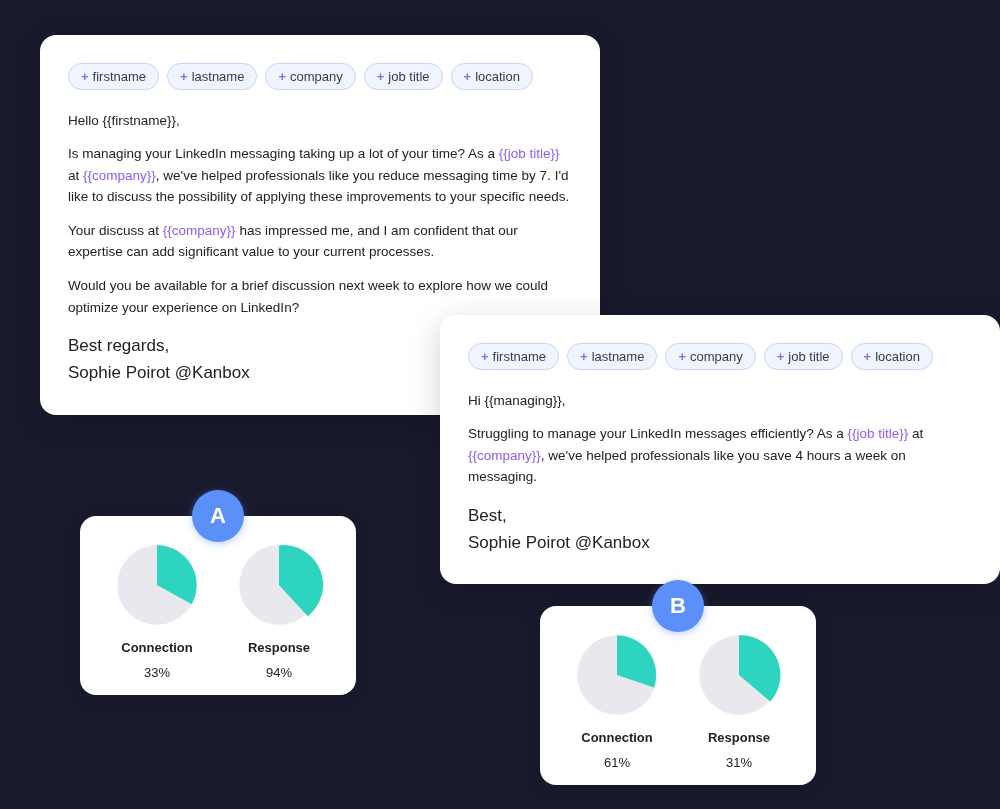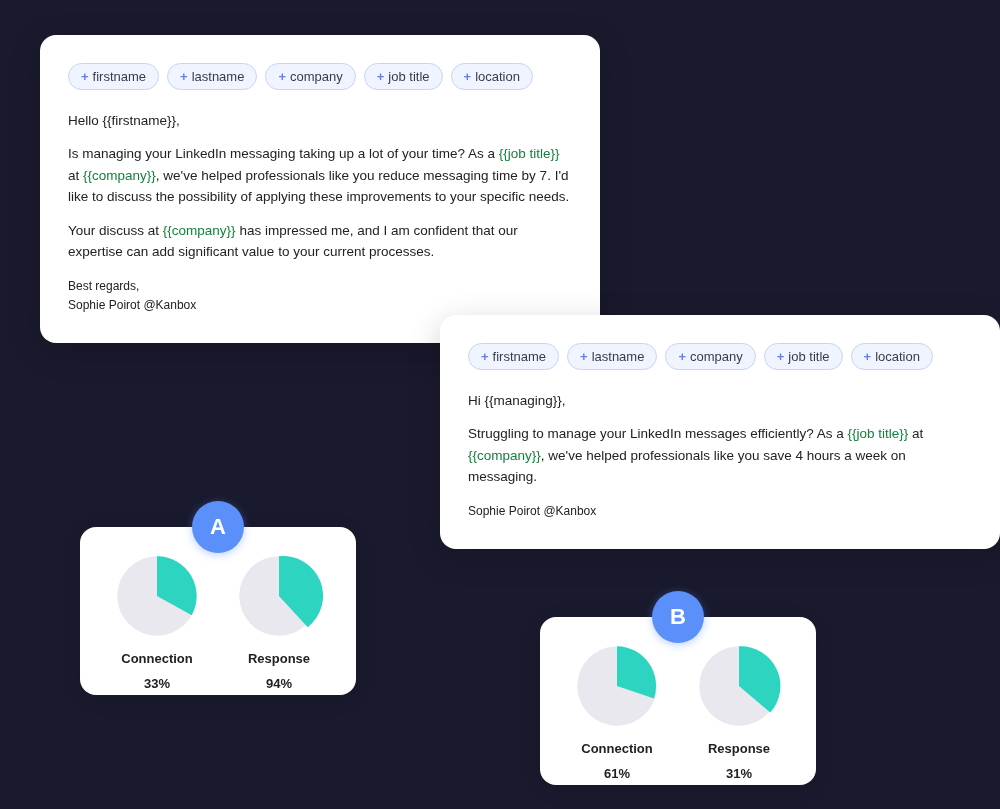--- a/index.html
+++ b/index.html
@@ -79,34 +79,34 @@
 
     .message-body p {
       margin-bottom: 12px;
     }
 
     .message-body p:last-child {
       margin-bottom: 0;
     }
 
     .var-highlight {
-      color: #15803d;
+      color: #8b5cf6;
     }
 
     .signature {
       margin-top: 14px;
-      font-size: 12px;
+      font-size: 17px;
       color: #222;
     }
 
     .stats-card {
       background: #fff;
       border-radius: 16px;
       box-shadow: 0 4px 20px rgba(0,0,0,0.12);
-      padding: 24px 32px 4px;
+      padding: 24px 32px 15px;
       display: flex;
       gap: 32px;
       align-items: flex-end;
     }
 
     .stat-item {
       display: flex;
       flex-direction: column;
       align-items: center;
       gap: 10px;
@@ -115,21 +115,21 @@
     .stat-label {
       font-size: 13px;
       font-weight: 600;
       color: #222;
       text-align: center;
     }
 
     .stat-pct {
       font-size: 13px;
       color: #222;
-      font-weight: 700;
+      font-weight: 400;
     }
 
     
     .pie-wrap {
       width: 90px;
       height: 90px;
     }
 
     .pie-wrap svg {
       width: 90px;
@@ -207,20 +207,21 @@
       </div>
     </div>
     <div class="message-body">
       <p>Hello {{firstname}},</p>
       <p>
         <span>Is managing your LinkedIn messaging taking up a lot of your time? As a </span><span class="var-highlight">{{job title}}</span><span> at </span><span class="var-highlight">{{company}}</span><span>, we've helped professionals like you reduce messaging time by 7. I'd like to discuss the possibility of applying these improvements to your specific needs.</span>
       </p>
       <p>
         <span>Your discuss at </span><span class="var-highlight">{{company}}</span><span> has impressed me, and I am confident that our expertise can add significant value to your current processes.</span>
       </p>
+      <p>Would you be available for a brief discussion next week to explore how we could optimize your experience on LinkedIn?</p>
       <div class="signature">
         <div>Best regards,</div>
         <div>Sophie Poirot @Kanbox</div>
       </div>
     </div>
   </div>
 
   <div class="stats-a-wrapper" style="position:absolute; bottom: 100px; left: 60px; z-index: 3;">
     <div class="stats-wrapper">
       <div class="avatar-badge">A</div>
@@ -273,20 +274,21 @@
         <span class="plus">+</span>
         <span>location</span>
       </div>
     </div>
     <div class="message-body">
       <p>Hi {{managing}},</p>
       <p>
         <span>Struggling to manage your LinkedIn messages efficiently? As a </span><span class="var-highlight">{{job title}}</span><span> at </span><span class="var-highlight">{{company}}</span><span>, we've helped professionals like you save 4 hours a week on messaging.</span>
       </p>
       <div class="signature">
+        <div>Best,</div>
         <div>Sophie Poirot @Kanbox</div>
       </div>
     </div>
   </div>
 
   <div class="stats-b-wrapper" style="position:absolute; bottom: 10px; left: 490px; z-index: 6;">
     <div class="stats-wrapper">
       <div class="avatar-badge">B</div>
       <div class="stats-card">
         <div class="stat-item">

